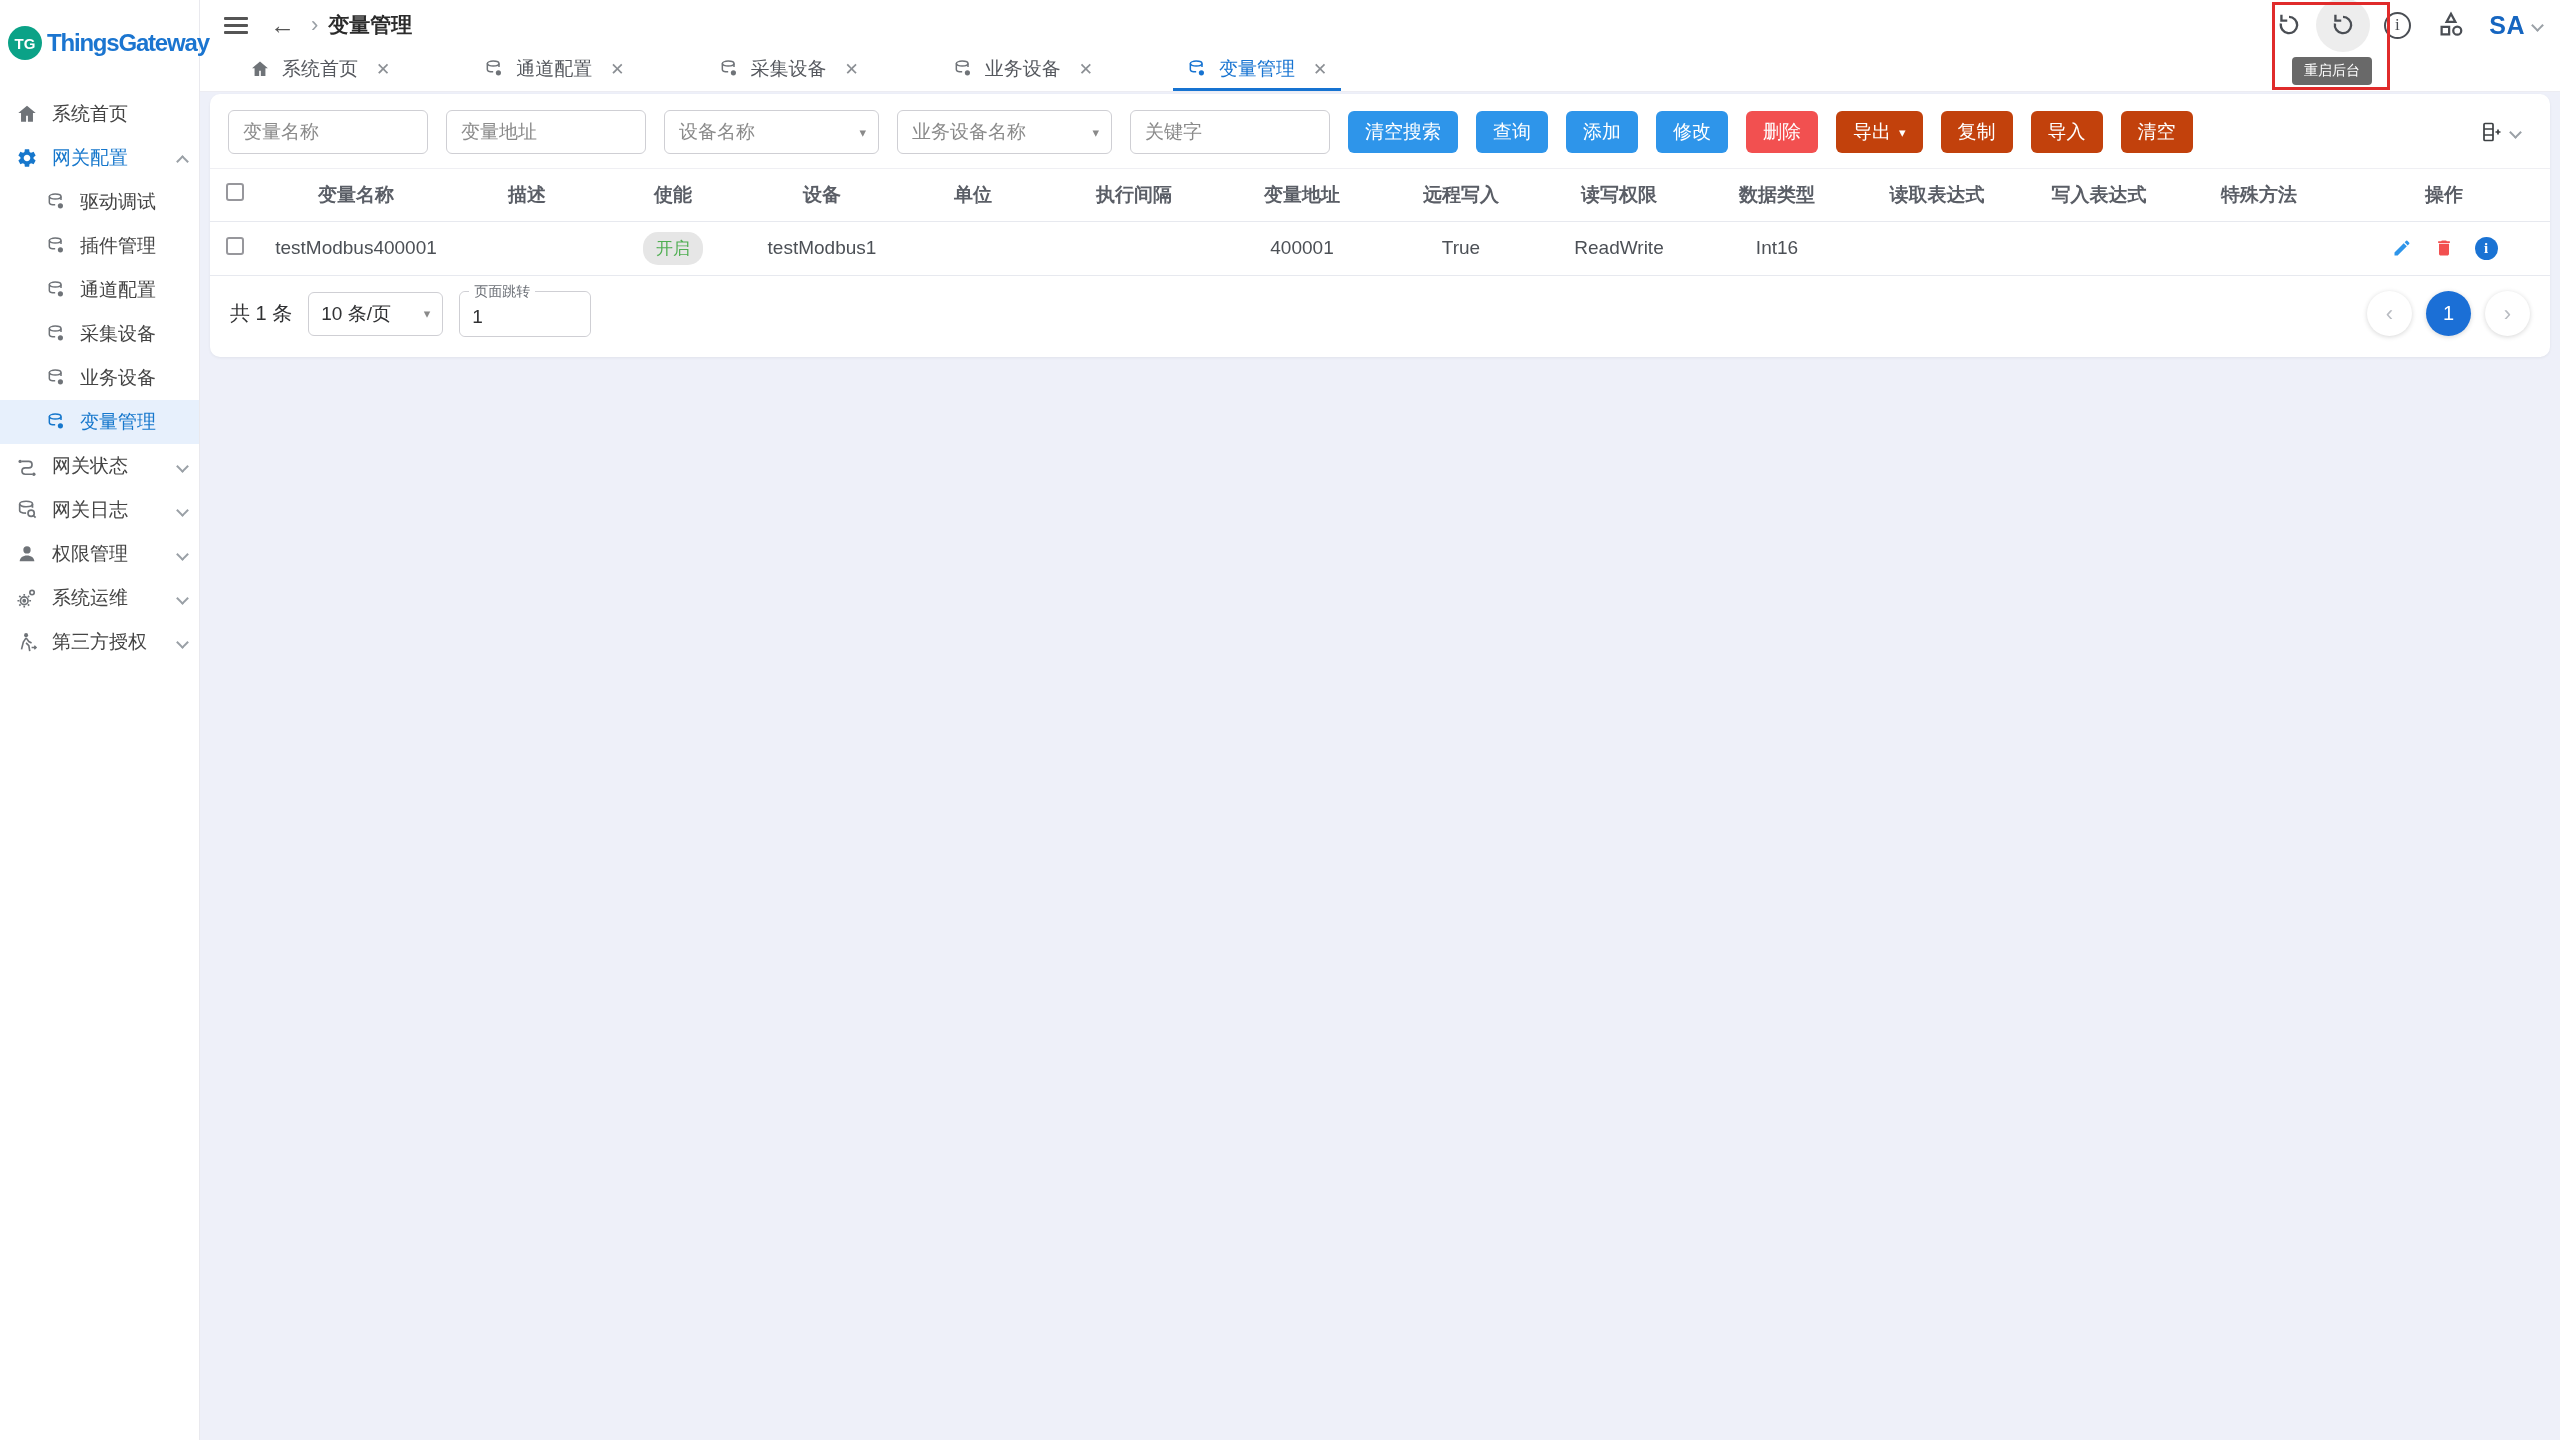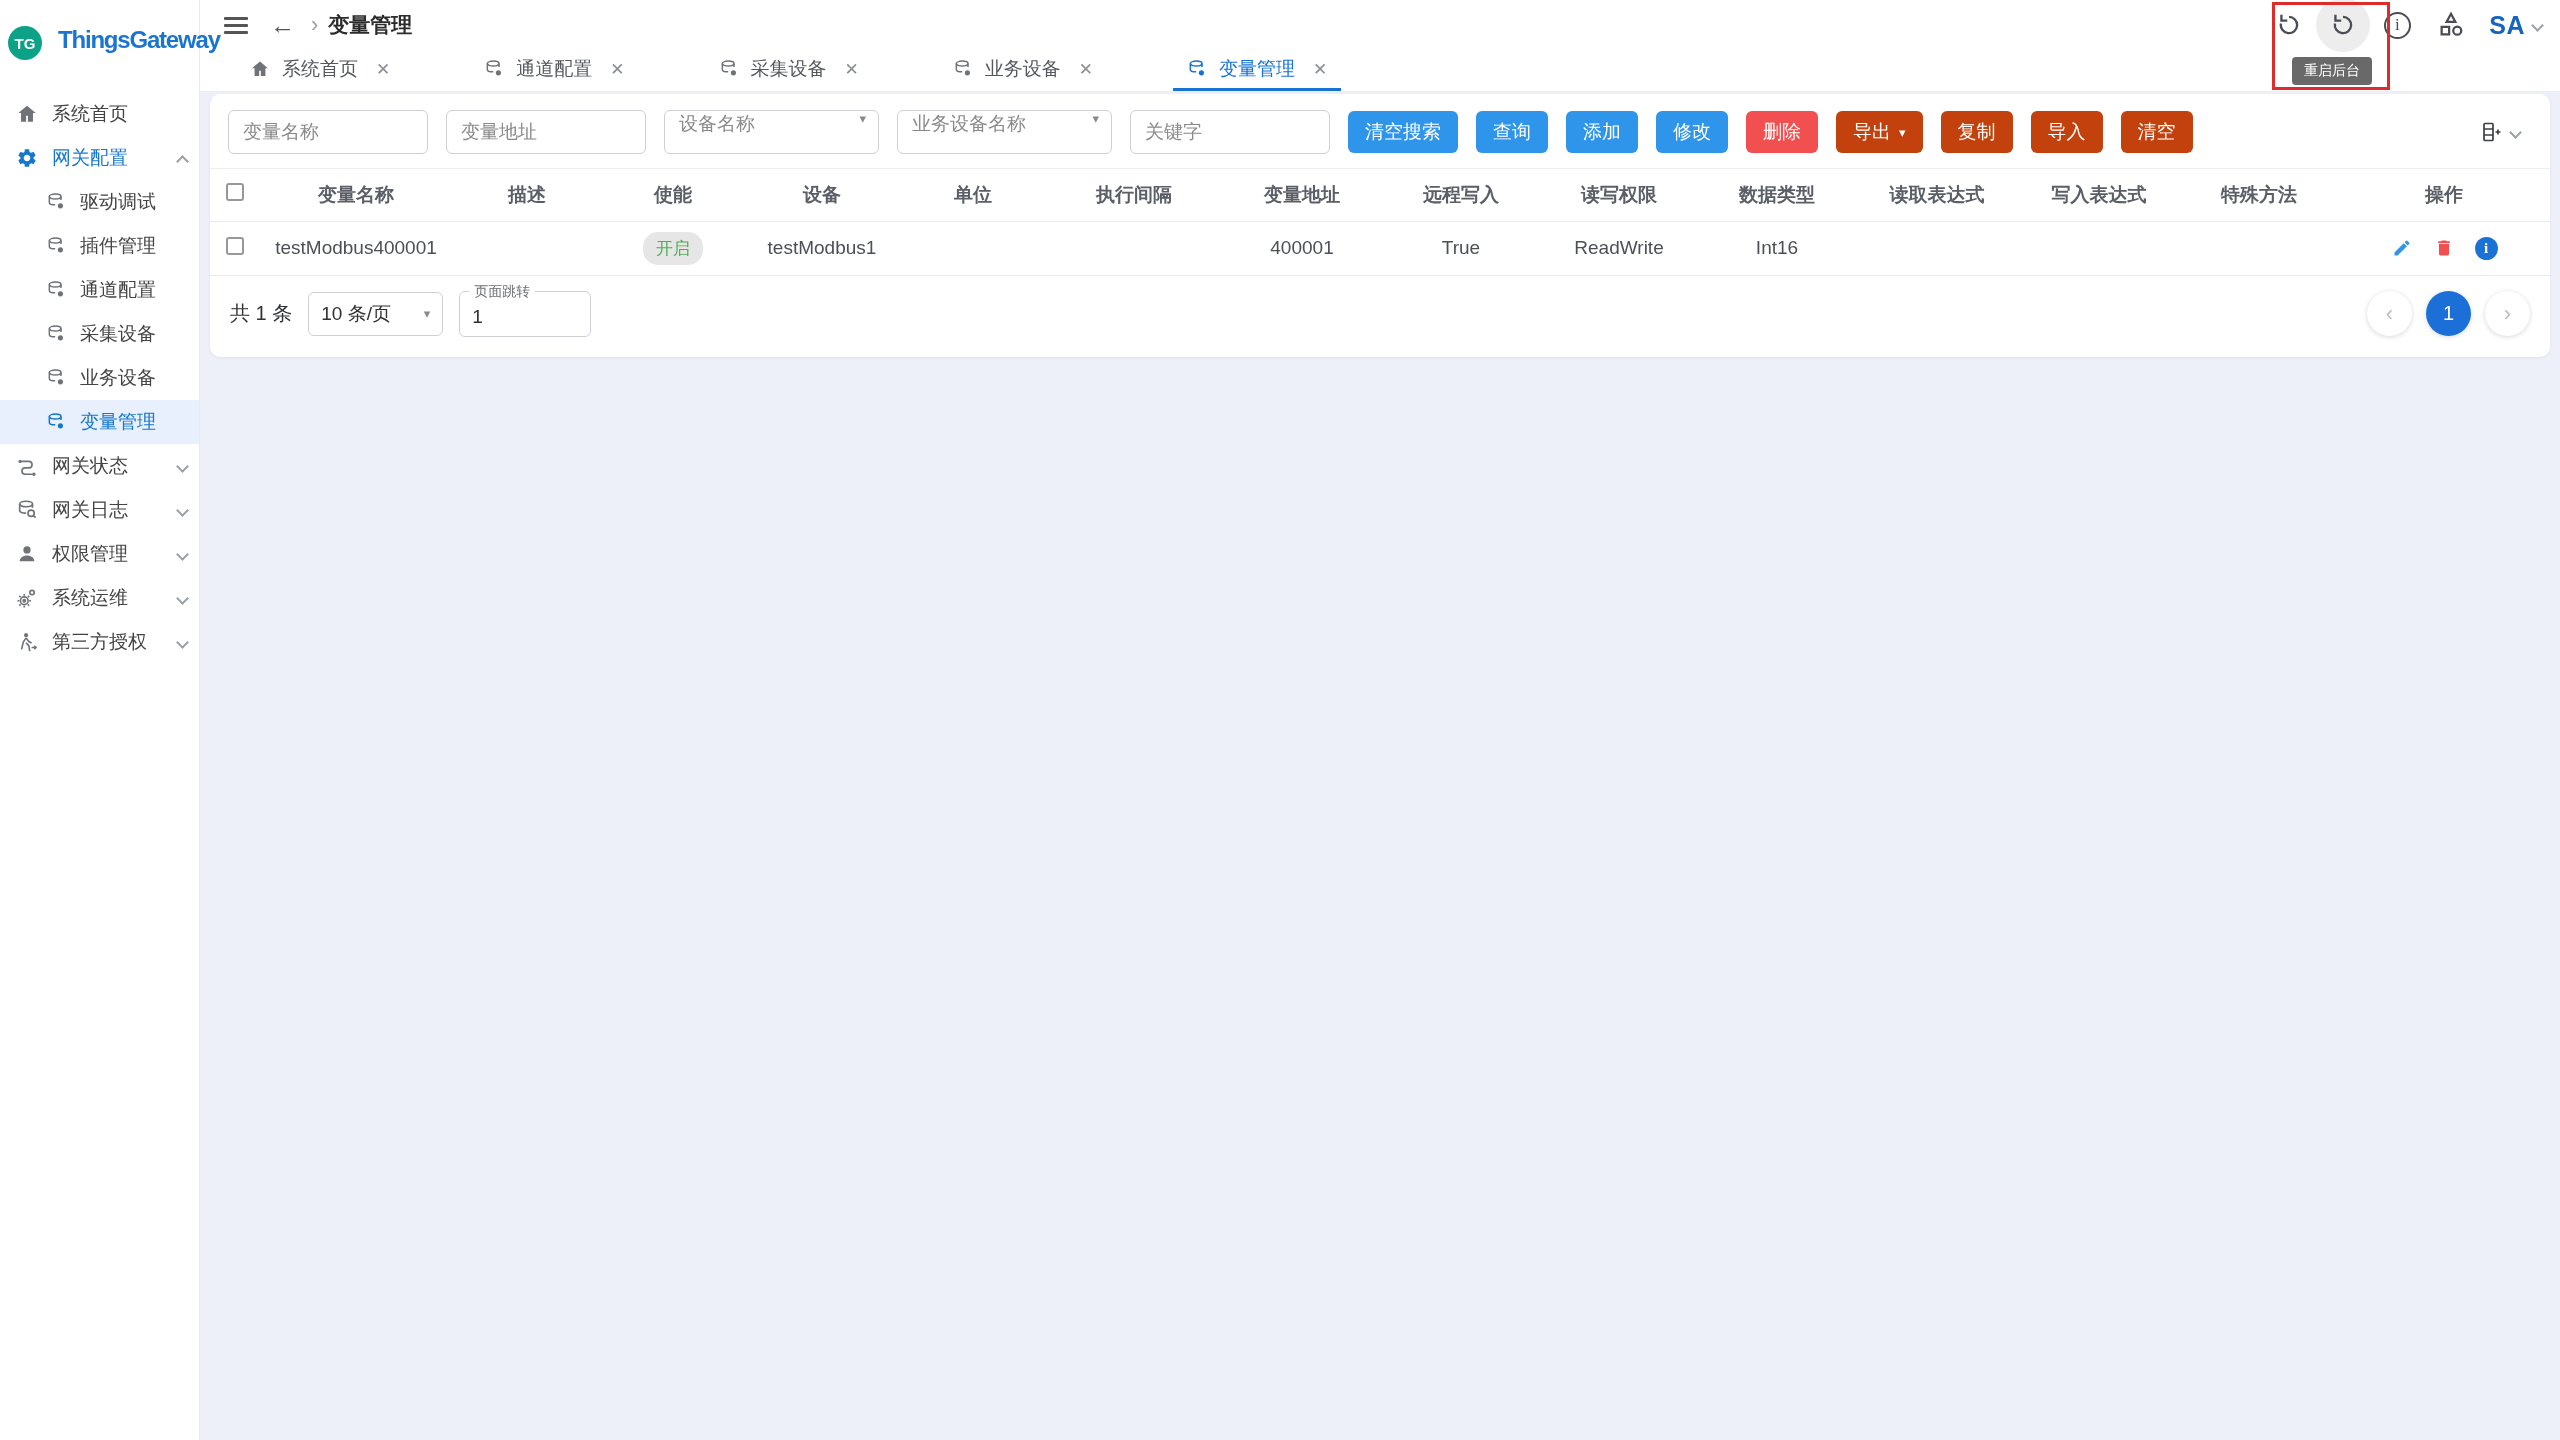--- a/index.html
+++ b/index.html
@@ -2,21 +2,21 @@
 <html><head>
 <meta charset="utf-8">
 <style>
   * { margin:0; padding:0; box-sizing:border-box; }
   html,body { width:2560px; height:1440px; overflow:hidden;
     font-family:"Liberation Sans","DejaVu Sans",sans-serif; background:#eef0f9; color:#333; }
 
   
   .sidebar { position:fixed; left:0; top:0; width:200px; height:1440px; background:#fff;
     border-right:1px solid #e9e9ee; z-index:10; }
-  .logo-row { display:flex; gap:16px; padding:26px 4px 0 8px; }
+  .logo-row { display:flex; align-items:center; gap:5px; padding:26px 4px 0 8px; }
   .logo-circle { width:34px; height:34px; border-radius:50%; background:#0ba287; color:#fff;
     font-size:15px; font-weight:bold; display:flex; align-items:center; justify-content:center; flex:none; }
   .logo-text { color:#1b75d0; font-weight:bold; font-size:24px; letter-spacing:-1.2px; white-space:nowrap; }
   .menu { margin-top:32px; }
   .menu-item { height:44px; display:flex; align-items:center; gap:14px; padding:0 12px 0 16px;
     font-size:19px; color:#444; cursor:pointer; }
   .menu-item .mi-icon { width:22px; height:22px; flex:none; color:#6f7378; display:flex; align-items:center; justify-content:center; }
   .menu-item.sub { padding-left:46px; }
   .menu-item.sub .mi-icon { width:20px; height:20px; }
   .menu-item.parent-active { color:#1677cc; }
@@ -60,21 +60,21 @@
   .tab.active { color:#1673d1; border-bottom-color:#1673d1; }
   .tab.active .t-icon { color:#1673d1; }
 
   
   .card { margin:2px 10px 0 10px; background:#fff; border-radius:10px; box-shadow:0 1px 3px rgba(0,0,0,.06); }
   .toolbar { display:flex; align-items:center; gap:18px; padding:16px 18px 14px 18px; border-bottom:1px solid #efeff3; }
   .f-input { width:200px; height:44px; border:1px solid #cfcfd4; border-radius:6px; padding:0 14px;
     font-size:19px; color:#333; background:#fff; font-family:inherit; }
   .f-input::placeholder { color:#8a8a8a; opacity:1; }
   .f-select { width:215px; height:44px; border:1px solid #cfcfd4; border-radius:6px; padding:0 12px 0 14px;
-    display:flex; align-items:flex-start; justify-content:space-between; font-size:19px; color:#8a8a8a; cursor:pointer; background:#fff; }
+    display:flex; align-items:center; justify-content:space-between; font-size:19px; color:#8a8a8a; cursor:pointer; background:#fff; }
   .f-select .caret { color:#8a8a8a; font-size:13px; }
   .btn { height:42px; border:none; border-radius:6px; padding:0 17px; font-size:19px; color:#fff;
     cursor:pointer; font-family:inherit; display:flex; align-items:center; gap:8px; white-space:nowrap; }
   .btn.info { background:#2e95ea; }
   .btn.danger { background:#f25050; }
   .btn.primary { background:#c2410c; }
   .btn .caret { font-size:13px; }
   .col-picker { margin-left:auto; display:flex; align-items:center; gap:6px; color:#3c4043; cursor:pointer; padding-right:12px; }
 
   

